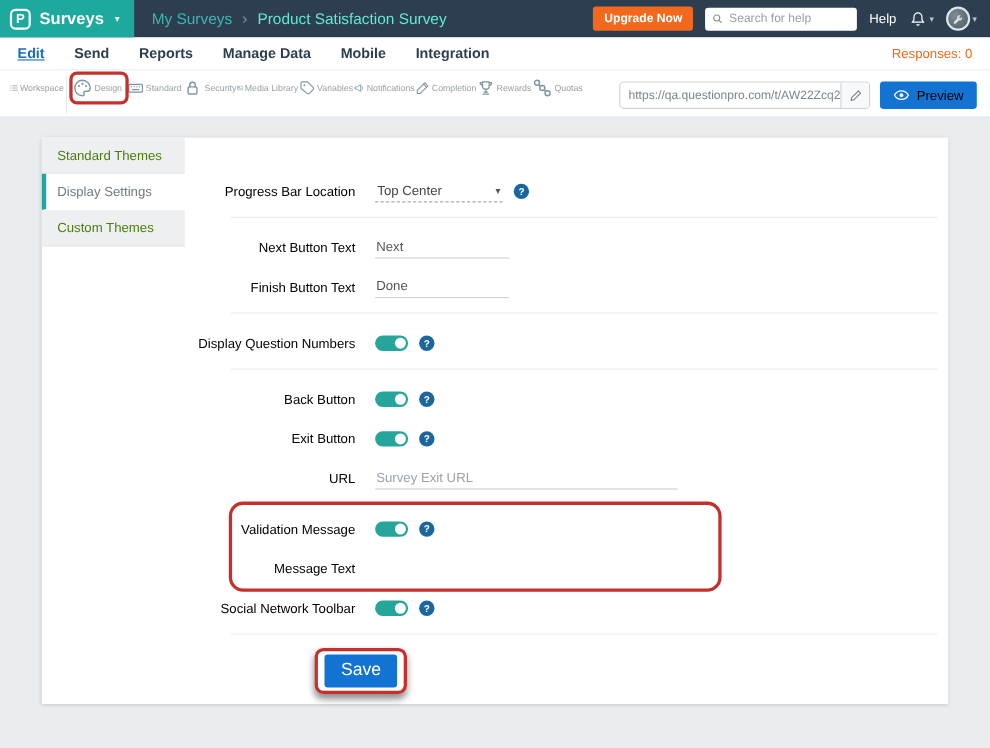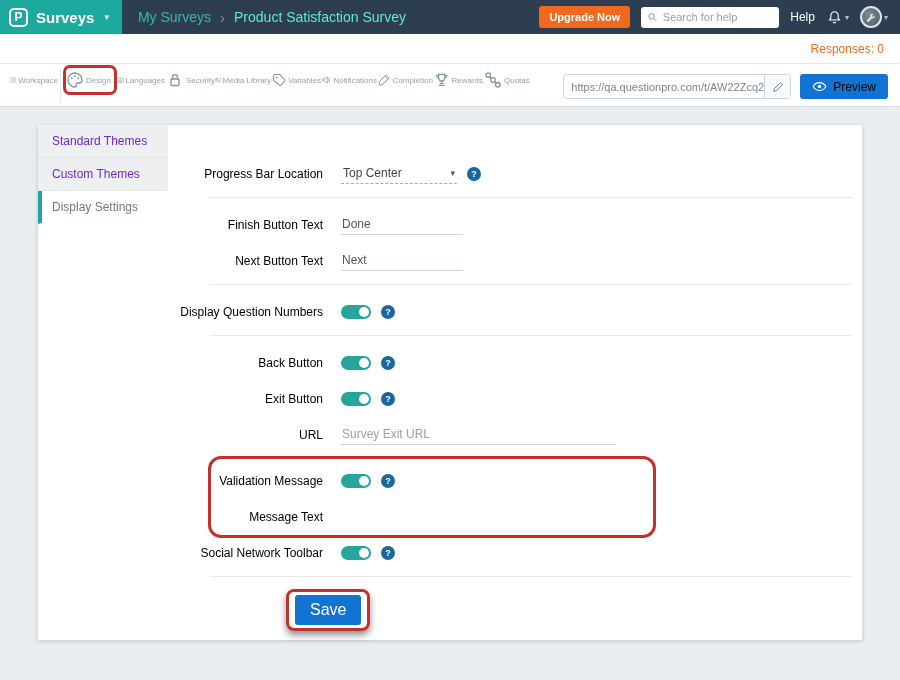--- a/index.html
+++ b/index.html
@@ -45,21 +45,21 @@
   .toolbar-right { margin-left:auto; display:flex; align-items:center; gap:9px; margin-top:8px; }
   .url-box { width:228px; height:25px; border:1px solid #ccd3d8; border-radius:4px; display:flex; align-items:center; overflow:hidden; background:#fff; }
   .url-text { flex:1; font-size:11px; color:#7b858d; padding:0 7px; white-space:nowrap; overflow:hidden; }
   .url-edit { width:26px; height:100%; border-left:1px solid #ccd3d8; background:#f7f9fa; display:flex; align-items:center; justify-content:center; cursor:pointer; }
   .preview-btn { background:#1273d2; color:#000000; font-size:12px; height:25px; padding:0 12px; border-radius:3px; display:flex; align-items:center; gap:6px; border:none; cursor:pointer; font-family:"Liberation Sans", sans-serif; }
 
   
   .content { background:#e9edf0; height:573px; padding:18px 38px; }
   .panel { background:#fff; height:515px; box-shadow:0 1px 4px rgba(0,0,0,0.18); display:flex; }
   .side { width:130px; flex-shrink:0; }
-  .side-item { height:33px; display:flex; align-items:center; padding-left:14px; font-size:12px; color:#6d28d9; background:#edeff1; border-bottom:1px solid #e3e6e9; cursor:pointer; }
+  .side-item { height:33px; display:flex; align-items:center; padding-left:14px; font-size:12px; color:#4d7c0f; background:#edeff1; border-bottom:1px solid #e3e6e9; cursor:pointer; }
   .side-item.active { background:#fff; border-left:4px solid #21a5a0; padding-left:10px; color:#707a82; border-bottom:1px solid #fff; }
 
   .form { flex:1; padding:34px 10px 0 0; position:relative; }
   .row { display:flex; align-items:center; min-height:30px; margin-bottom:6px; }
   .row .lbl { width:155px; text-align:right; font-size:12px; color:#000000; flex-shrink:0; line-height:1.2; }
   .row .ctrl { margin-left:18px; display:flex; align-items:center; gap:10px; }
   .divider { border-top:1px solid #e8ebed; margin:8px 0 12px 42px; }
 
   .uinput { border:none; border-bottom:1px solid #ccd2d7; font-size:12px; color:#555; padding:2px 1px 3px; outline:none; background:transparent; font-family:"Liberation Sans", sans-serif; }
   .uinput::placeholder { color:#9aa2a9; }
@@ -123,20 +123,28 @@
           <svg width="11" height="11" viewBox="0 0 16 16">
               <path d="M11 2.6a3.2 3.2 0 0 0-3.5 4.3L3 11.5V14h2.5l4.6-4.6A3.2 3.2 0 0 0 13.9 5l-2.2 2.1-1.7-1.7 2.2-2.2z" fill="#d8dee2"></path>
             </svg>
         </div>
         <span class="caret-g">▾</span>
       </div>
     </div>
   </div>
 
   <div class="navbar">
+    <div class="tabs">
+      <span class="tab active">Edit</span>
+      <span class="tab">Send</span>
+      <span class="tab">Reports</span>
+      <span class="tab">Manage Data</span>
+      <span class="tab">Mobile</span>
+      <span class="tab">Integration</span>
+    </div>
     <span class="responses">Responses: 0</span>
   </div>
 
   <div class="toolbar">
     <div class="tool">
       <svg viewBox="0 0 20 20" class="ticon">
           <line x1="7.5" y1="5.5" x2="17" y2="5.5"></line>
           <line x1="7.5" y1="10" x2="17" y2="10"></line>
           <line x1="7.5" y1="14.5" x2="17" y2="14.5"></line>
           <circle class="fdot" cx="4" cy="5.5" r="1"></circle>
@@ -160,21 +168,21 @@
     </div>
     <div class="tool">
       <svg viewBox="0 0 20 20" class="ticon">
           <rect x="2.5" y="6" width="15" height="8.5" rx="1"></rect>
           <circle class="fdot" cx="5.5" cy="8.6" r=".7"></circle>
           <circle class="fdot" cx="8.5" cy="8.6" r=".7"></circle>
           <circle class="fdot" cx="11.5" cy="8.6" r=".7"></circle>
           <circle class="fdot" cx="14.5" cy="8.6" r=".7"></circle>
           <line x1="6.5" y1="11.8" x2="13.5" y2="11.8"></line>
         </svg>
-      <span class="tlabel">Languages</span>
+      <span class="tlabel">Standard</span>
     </div>
     <div class="tool">
       <svg viewBox="0 0 20 20" class="ticon">
           <rect x="6" y="9" width="8" height="6.5" rx="1"></rect>
           <path d="M7.5 9V7.2a2.5 2.5 0 0 1 5 0V9"></path>
         </svg>
       <span class="tlabel">Security</span>
     </div>
     <div class="tool wide">
       <svg viewBox="0 0 20 20" class="ticon">
@@ -242,50 +250,50 @@
           </svg>
         <span>Preview</span>
       </button>
     </div>
   </div>
 
   <div class="content">
     <div class="panel">
       <div class="side">
         <div class="side-item">Standard Themes</div>
+        <div class="side-item active">Display Settings</div>
         <div class="side-item">Custom Themes</div>
-        <div class="side-item active">Display Settings</div>
       </div>
 
       <div class="form">
 
         <div class="row">
           <span class="lbl">Progress Bar Location</span>
           <div class="ctrl">
             <div class="select-fake">
               <span>Top Center</span>
               <span class="caret-d">▾</span>
             </div>
             <div class="help-dot">?</div>
           </div>
         </div>
 
         <div class="divider"></div>
 
         <div class="row">
+          <span class="lbl">Next Button Text</span>
+          <div class="ctrl">
+            <input class="uinput w-small" type="text" value="Next" style="">
+          </div>
+        </div>
+
+        <div class="row">
           <span class="lbl">Finish Button Text</span>
           <div class="ctrl">
             <input class="uinput w-small" type="text" value="Done" style="">
-          </div>
-        </div>
-
-        <div class="row">
-          <span class="lbl">Next Button Text</span>
-          <div class="ctrl">
-            <input class="uinput w-small" type="text" value="Next" style="">
           </div>
         </div>
 
         <div class="divider"></div>
 
         <div class="row">
           <span class="lbl">Display Question Numbers</span>
           <div class="ctrl">
             <div class="toggle"></div>
             <div class="help-dot">?</div>

